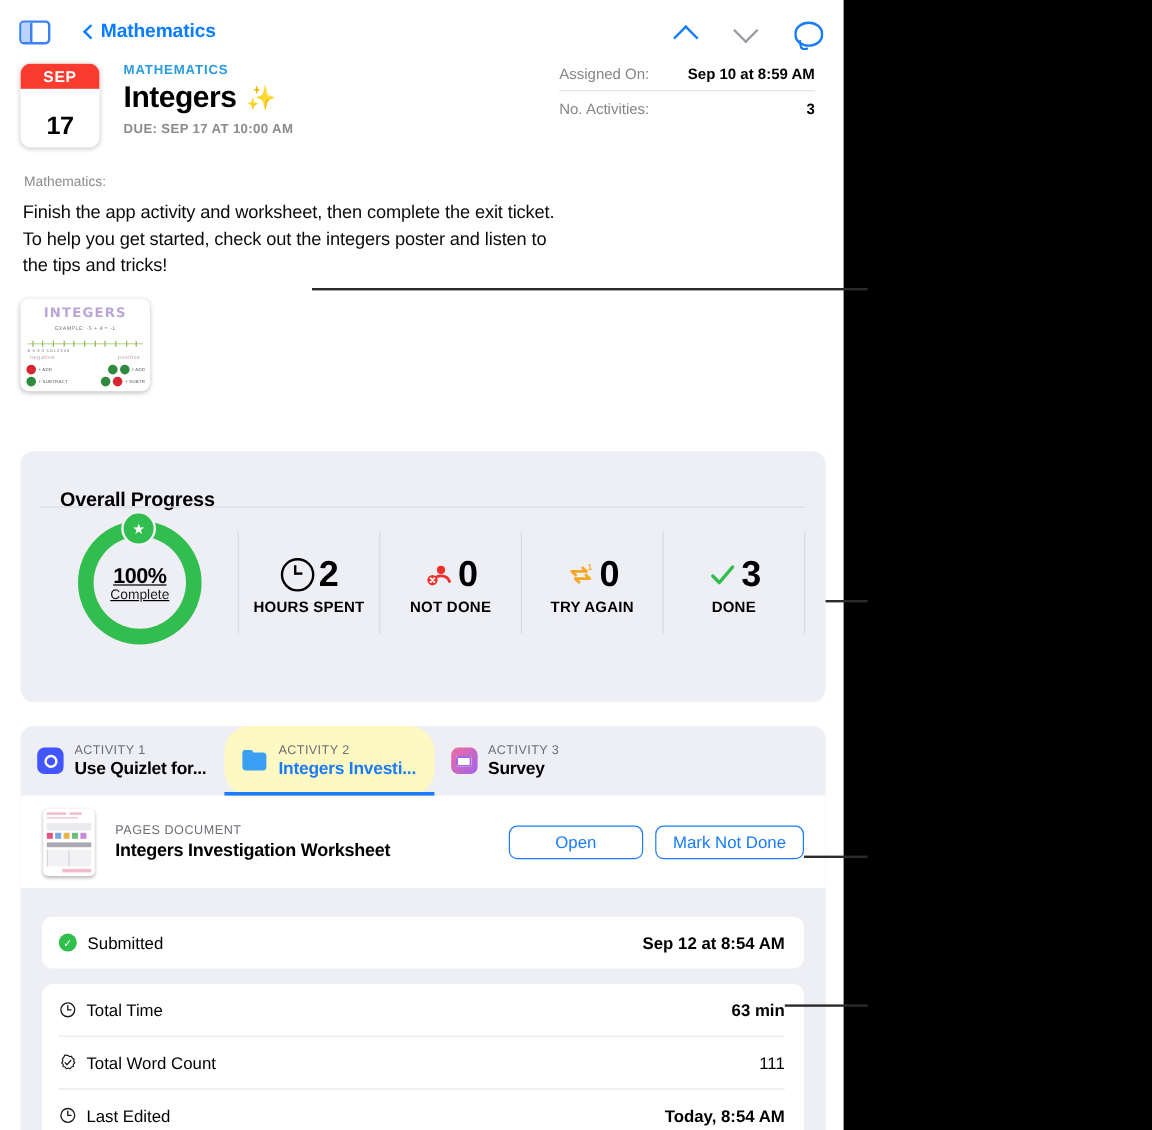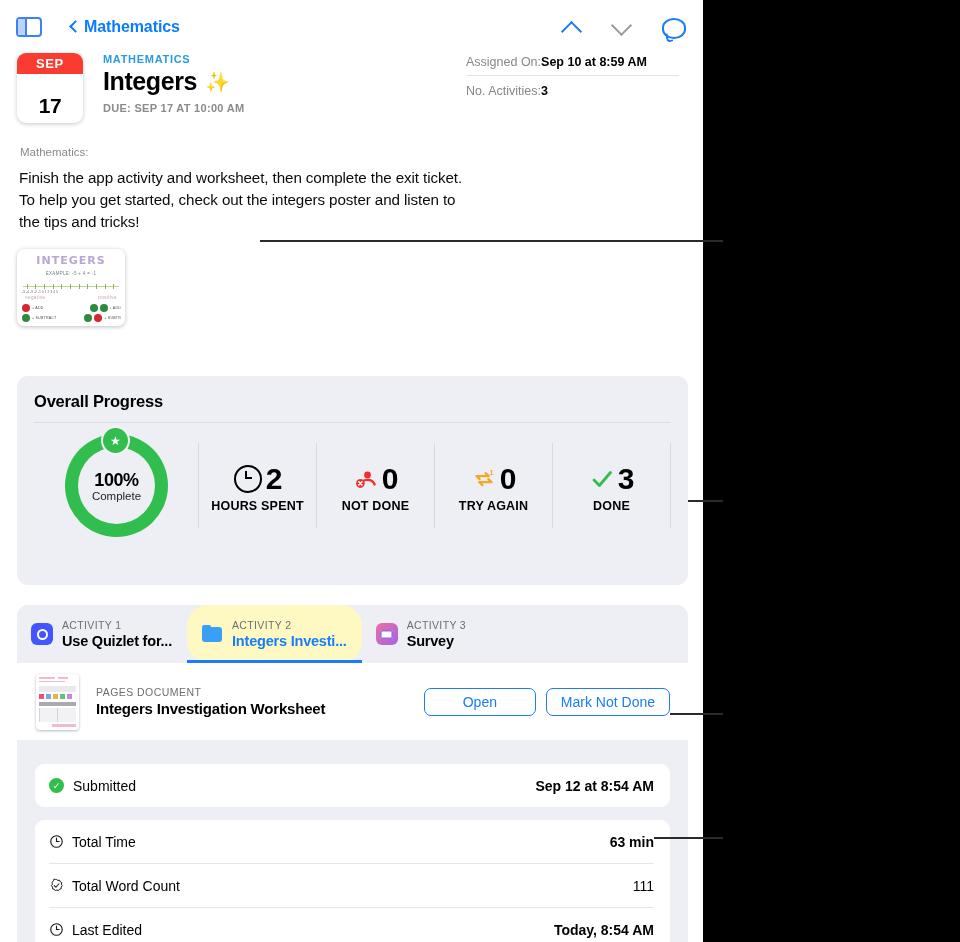--- a/index.html
+++ b/index.html
@@ -82,21 +82,21 @@
   .title-row { display:flex; align-items:center; gap:8px; margin-top:2px; }
   .title-row h1 { margin:0; font-size:25px; font-weight:700; color:#000; letter-spacing:-.4px; }
   .sparkle { font-size:20px; line-height:1; }
   .due {
     margin-top:6px; color:#8a8a8f; font-size:11px; font-weight:700; letter-spacing:.3px;
   }
 
   
   .meta { position:absolute; left:466px; top:54px; width:213px; }
   .meta-row {
-    display:flex; align-items:baseline;
+    display:flex; justify-content:space-between; align-items:baseline;
     padding:1px 0 6px 0; border-bottom:1px solid #e3e3e6;
   }
   .meta-row + .meta-row { border-bottom:none; padding-top:8px; }
   .meta-k { color:#86868b; font-size:12.5px; }
   .meta-v { color:#000; font-size:12.5px; font-weight:700; }
 
   
   .instr-label { position:absolute; left:20px; top:146px; color:#8a8a8f; font-size:11.5px; }
   .instr-body {
     position:absolute; left:19px; top:167px; width:450px;
@@ -157,38 +157,38 @@
   }
   .video .vt { position:absolute; left:11px; top:44px; font-size:11.5px; font-weight:700; color:#000; }
   .video .vd { position:absolute; left:11px; top:60px; font-size:11px; color:#5c5c63; }
 
   
   .card-progress {
     position:absolute; left:17px; top:376px; width:671px; height:209px;
     background:#eeeef5; border-radius:11px;
   }
   .card-progress h2 {
-    margin:0; position:absolute; left:17px; top:16px;
+    margin:16px; position:absolute; left:17px; top:16px;
     font-size:16.5px; font-weight:700; color:#000; letter-spacing:-.2px;text-align:center;
   }
   .card-progress .rule {
     position:absolute; left:17px; right:17px; top:46px; height:1px; background:#dcdce6;
   }
   .ring-wrap { position:absolute; left:48px; top:58px; width:103px; height:103px; }
   .ring {
     width:103px; height:103px; border-radius:50%;
     background:conic-gradient(#32bd4f 0 100%, #32bd4f 0);
     position:relative;
   }
   .ring::after {
     content:""; position:absolute; left:13px; top:13px; right:13px; bottom:13px;
     border-radius:50%; background:#eeeef5;
   }
   .ring-label {
-    position:absolute; left:0; right:0; top:36px; text-align:center; z-index:2;
+    position:absolute; left:0; right:0; top:36px; text-align:center; z-index:2;text-decoration:underline;
   }
   .ring-label .pct { font-size:18px; font-weight:700; color:#000; letter-spacing:-.4px; }
   .ring-label .sub { font-size:11.5px; color:#1d1d20; margin-top:-1px; }
   .star-badge {
     position:absolute; left:36px; top:-8px; width:25px; height:25px;
     border-radius:50%; background:#32bd4f; border:2.5px solid #f2f2f7;
     display:flex; align-items:center; justify-content:center;
     color:#fff; font-size:12px; z-index:3;
   }
 

